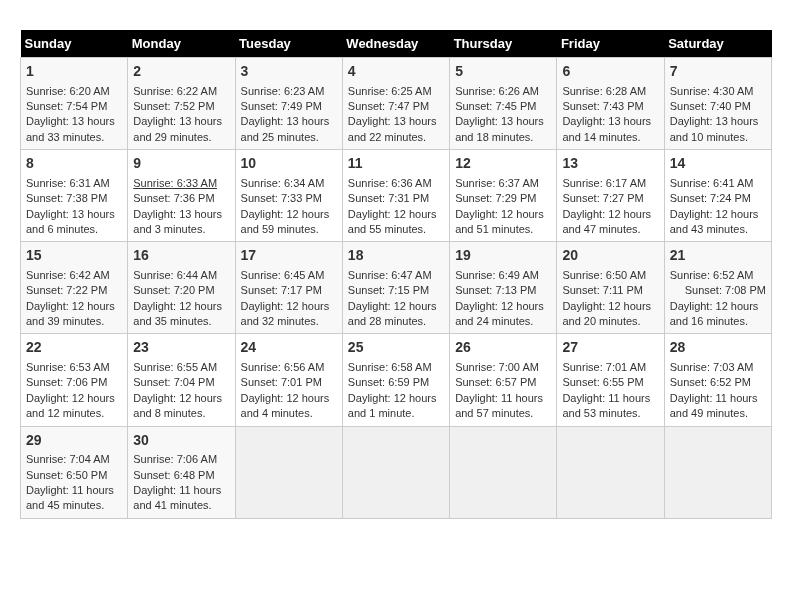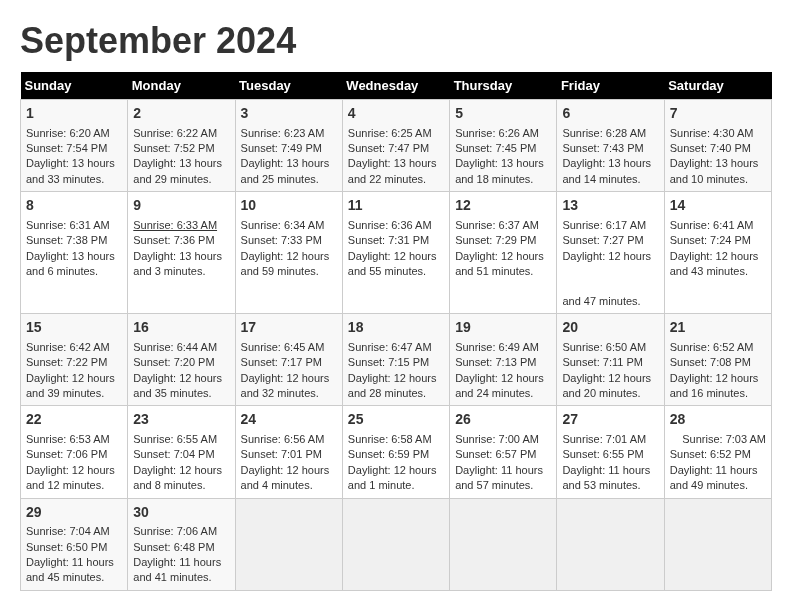--- a/index.html
+++ b/index.html
@@ -73,21 +73,20 @@
       display: block;
       margin-bottom: 2px;
     }
     .empty-cell { background: #f0f0f0 !important; }
   </style>
 </head>
 <body>
 
 <div class="header-area">
   <div class="title-area">
-    <div class="main-title">September 2024</div>
   </div>
 </div>
 
 <table>
   <thead>
     <tr id="header-row">
         <th>Sunday</th>
         <th>Monday</th>
         <th>Tuesday</th>
         <th>Wednesday</th>
@@ -182,21 +181,21 @@
           <span style="display: block;">Sunrise: 6:37 AM</span>
           <span style="display: block;">Sunset: 7:29 PM</span>
           <span style="display: block;">Daylight: 12 hours</span>
           <span style="display: block;">and 51 minutes.</span>
         </td>
         <td>
           <span class="day-num">13</span>
           <span style="display: block;">Sunrise: 6:17 AM</span>
           <span style="display: block;">Sunset: 7:27 PM</span>
           <span style="display: block;">Daylight: 12 hours</span>
-          <span style="display: block; margin-top: 30px;">and 47 minutes.</span>
+          <span style="display: block;">and 47 minutes.</span>
         </td>
         <td>
           <span class="day-num">14</span>
           <span style="display: block;">Sunrise: 6:41 AM</span>
           <span style="display: block;">Sunset: 7:24 PM</span>
           <span style="display: block;">Daylight: 12 hours</span>
           <span style="display: block;">and 43 minutes.</span>
         </td>
       </tr>
       <tr>
@@ -238,21 +237,21 @@
         <td>
           <span class="day-num">20</span>
           <span style="display: block;">Sunrise: 6:50 AM</span>
           <span style="display: block;">Sunset: 7:11 PM</span>
           <span style="display: block;">Daylight: 12 hours</span>
           <span style="display: block;">and 20 minutes.</span>
         </td>
         <td>
           <span class="day-num">21</span>
           <span style="display: block;">Sunrise: 6:52 AM</span>
-          <span style="display: block;">Sunset: 7:08 PM</span>
+          <span style="display: block; text-align: right;">Sunset: 7:08 PM</span>
           <span style="display: block;">Daylight: 12 hours</span>
           <span style="display: block;">and 16 minutes.</span>
         </td>
       </tr>
       <tr>
         <td>
           <span class="day-num">22</span>
           <span style="display: block;">Sunrise: 6:53 AM</span>
           <span style="display: block;">Sunset: 7:06 PM</span>
           <span style="display: block;">Daylight: 12 hours</span>
@@ -288,21 +287,21 @@
         </td>
         <td>
           <span class="day-num">27</span>
           <span style="display: block;">Sunrise: 7:01 AM</span>
           <span style="display: block;">Sunset: 6:55 PM</span>
           <span style="display: block;">Daylight: 11 hours</span>
           <span style="display: block;">and 53 minutes.</span>
         </td>
         <td>
           <span class="day-num">28</span>
-          <span style="display: block; text-align: right;">Sunrise: 7:03 AM</span>
+          <span style="display: block;">Sunrise: 7:03 AM</span>
           <span style="display: block;">Sunset: 6:52 PM</span>
           <span style="display: block;">Daylight: 11 hours</span>
           <span style="display: block;">and 49 minutes.</span>
         </td>
       </tr>
       <tr>
         <td>
           <span class="day-num">29</span>
           <span style="display: block;">Sunrise: 7:04 AM</span>
           <span style="display: block;">Sunset: 6:50 PM</span>

